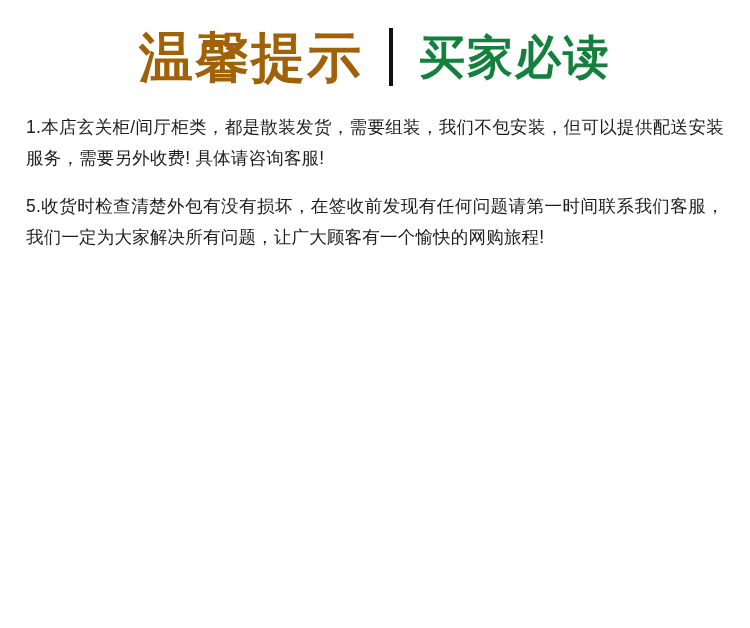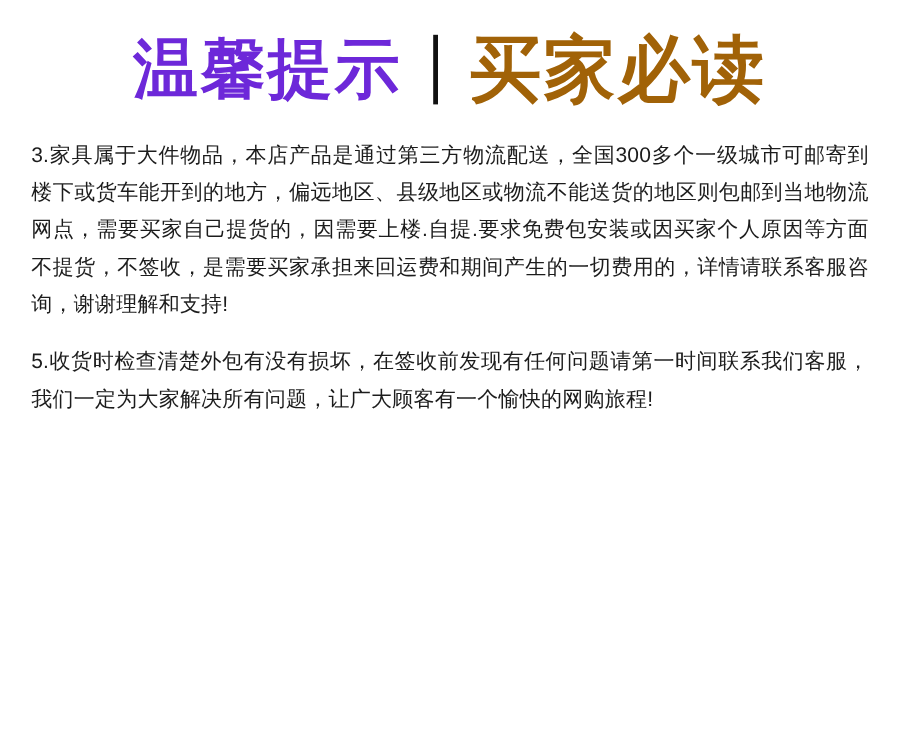--- a/index.html
+++ b/index.html
@@ -26,36 +26,36 @@
     align-items: center;
     justify-content: center;
     gap: 0px;
     margin-top: 6px;
     margin-bottom: 26px;
   }
   .title-main {
     font-size: 54px;
     font-weight: bold;
     letter-spacing: 2px;
-    color: #6d28d9;
+    color: #a16207;
     line-height: 1;
     padding-right: 26px;
     white-space: nowrap;
   }
   .divider {
     width: 4px;
     height: 58px;
     background: #111111;
     margin-right: 26px;
   }
   .title-sub {
-    font-size: 60px;
+    font-size: 46px;
     font-weight: bold;
     letter-spacing: 2px;
-    color: #a16207;
+    color: #15803d;
     line-height: 1;
     white-space: nowrap;
   }
   .body-text {
     padding: 0 8px;
   }
   .para {
     font-size: 17.5px;
     line-height: 31px;
     color: #1c1c1c;
@@ -73,17 +73,17 @@
 
 <div class="page">
 
   <div class="header">
     <div class="title-main">温馨提示</div>
     <div class="divider"></div>
     <div class="title-sub">买家必读</div>
   </div>
 
   <div class="body-text">
-    <p class="para">3.家具属于大件物品，本店产品是通过第三方物流配送，全国300多个一级城市可邮寄到楼下或货车能开到的地方，偏远地区、县级地区或物流不能送货的地区则包邮到当地物流网点，需要买家自己提货的，因需要上楼.自提.要求免费包安装或因买家个人原因等方面不提货，不签收，是需要买家承担来回运费和期间产生的一切费用的，详情请联系客服咨询，谢谢理解和支持!</p>
+    <p class="para">1.本店玄关柜/间厅柜类，都是散装发货，需要组装，我们不包安装，但可以提供配送安装服务，需要另外收费! 具体请咨询客服!</p>
     <p class="para">5.收货时检查清楚外包有没有损坏，在签收前发现有任何问题请第一时间联系我们客服，我们一定为大家解决所有问题，让广大顾客有一个愉快的网购旅程!</p>
   </div>
 
 </div>
 
 </body></html>

